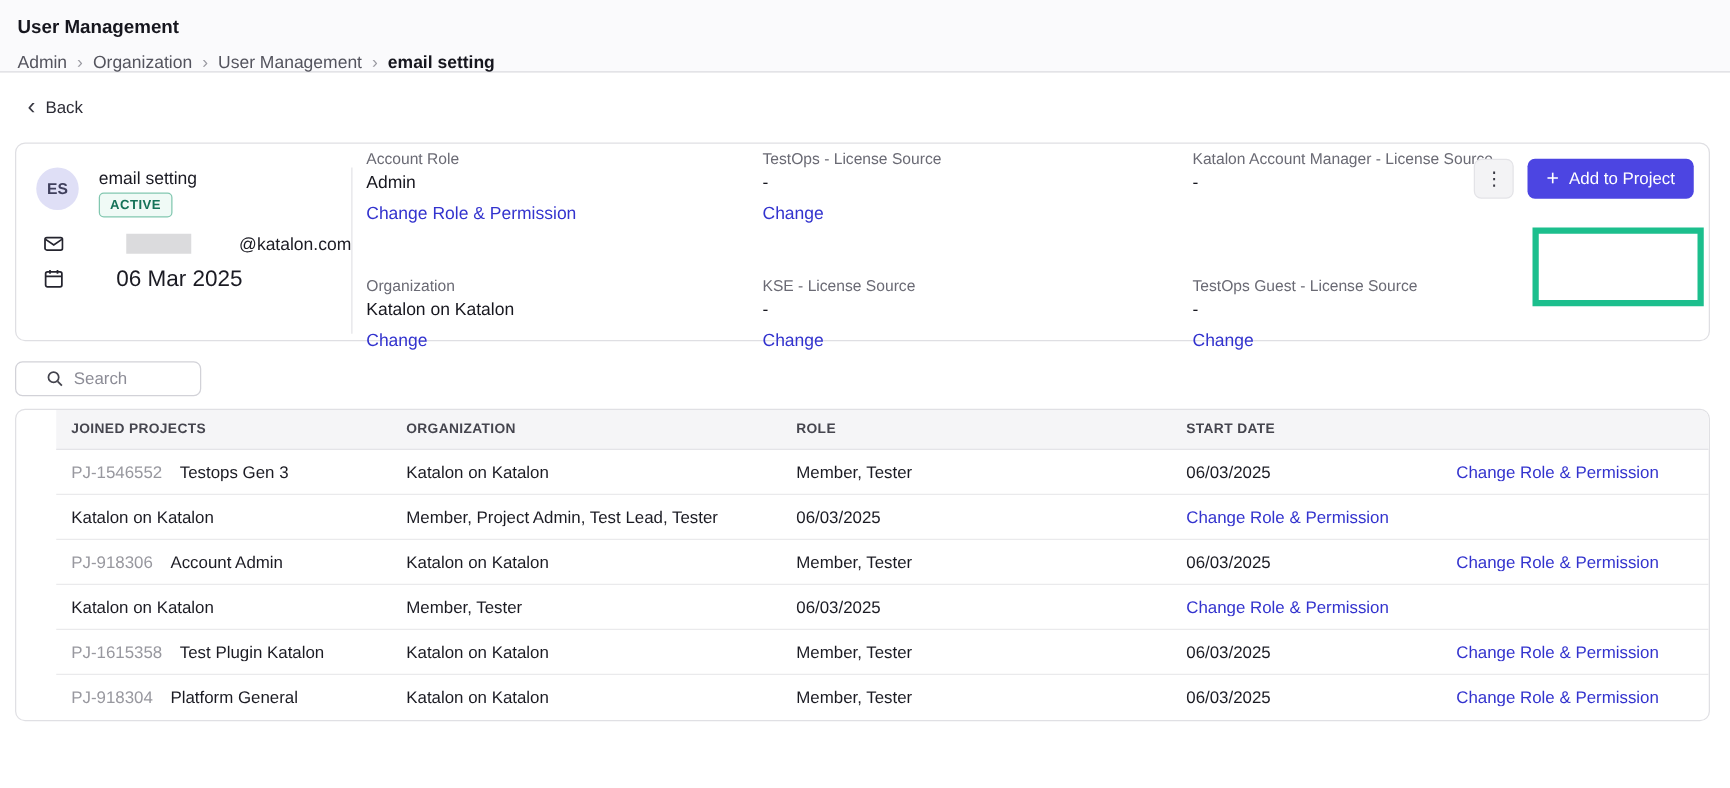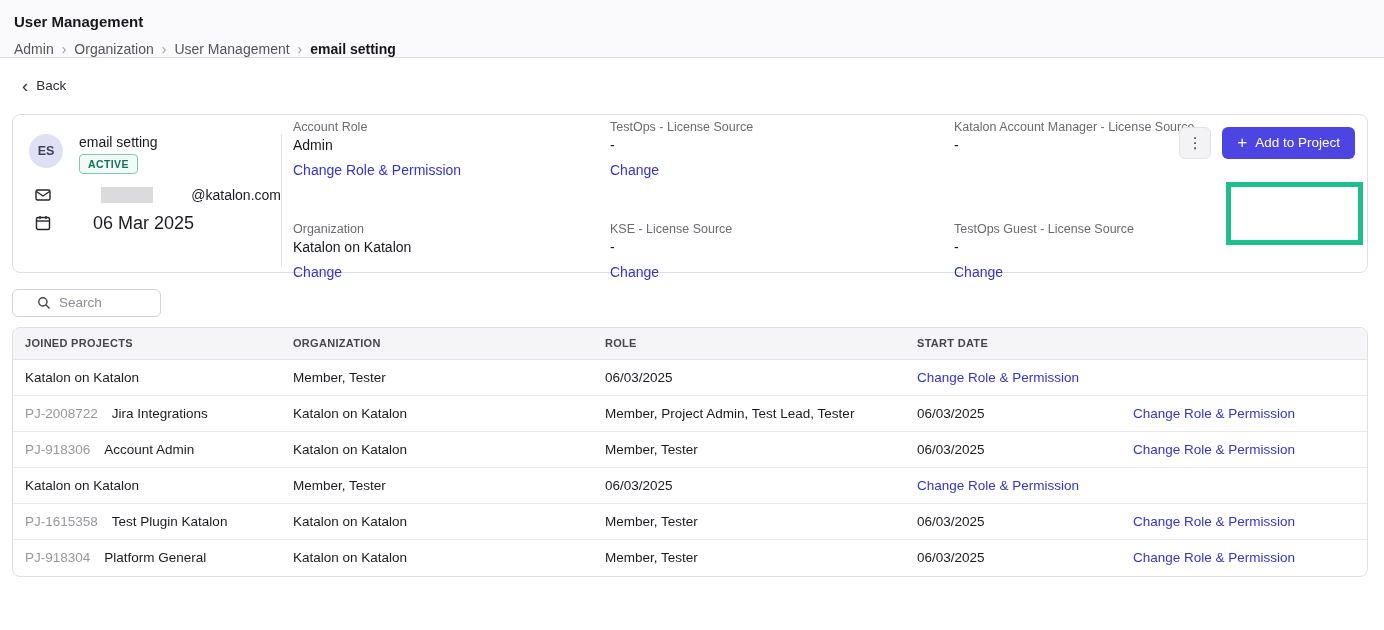--- a/index.html
+++ b/index.html
@@ -58,21 +58,21 @@
 
   
   .search-box { margin-top:16px; width:149px; height:28px; border:1px solid #d2d2d8; border-radius:6px;
     display:flex; align-items:center; padding:0 24px; background:#fff; }
   .search-icon { width:14px; height:14px; color:#43434d; flex:0 0 14px; }
   .search-input { border:none; outline:none; margin-left:8px; width:100%; font-size:13.5px;
     font-family:inherit; color:#1b1b23; background:transparent; }
   .search-input::placeholder { color:#8c8c96; }
 
   
-  .table { margin-top:10px; border:1px solid #e0e0e4; border-radius:8px; overflow:hidden; background:#fff; }
+  .table { margin-top:10px; border:1px solid #e0e0e4; border-radius:8px; overflow:hidden; background:#fff;padding-left:32px; }
   .t-head, .t-row { display:grid; grid-template-columns:268px 312px 312px 216px 1fr; align-items:center; }
   .t-head { height:32px; background:#f5f5f7; border-bottom:1px solid #e4e4e8; }
   .th { font-size:11px; font-weight:700; letter-spacing:.3px; color:#45454e; padding-left:12px; text-transform:uppercase; }
   .t-row { height:36px; border-bottom:1px solid #eaeaec; }
   .t-row:last-child { border-bottom:none; }
   .td { font-size:13.5px; color:#1b1b23; padding-left:12px; white-space:nowrap; overflow:hidden; }
   .pj-id { color:#98989f; margin-right:14px; }
   .row-action { font-size:13.5px; font-weight:500; color:#3333ce; cursor:pointer; }
 </style>
 </head>
@@ -189,27 +189,27 @@
   <div class="table">
     <div class="t-head">
       <div class="th">JOINED PROJECTS</div>
       <div class="th">ORGANIZATION</div>
       <div class="th">ROLE</div>
       <div class="th">START DATE</div>
       <div class="th"></div>
     </div>
 
     <div class="t-row">
-      <div class="td">Katalon on Katalon</div>
-      <div class="td">Member, Tester</div>
-      <div class="td">06/03/2025</div>
-      <div class="td row-action">Change Role &amp; Permission</div>
-    </div>
-    <div class="t-row">
-      <div class="td"><span class="pj-id">PJ-2008722</span><span>Jira Integrations</span></div>
+      <div class="td"><span class="pj-id">PJ-1546552</span><span>Testops Gen 3</span></div>
+      <div class="td">Katalon on Katalon</div>
+      <div class="td">Member, Tester</div>
+      <div class="td">06/03/2025</div>
+      <div class="td row-action">Change Role &amp; Permission</div>
+    </div>
+    <div class="t-row">
       <div class="td">Katalon on Katalon</div>
       <div class="td">Member, Project Admin, Test Lead, Tester</div>
       <div class="td">06/03/2025</div>
       <div class="td row-action">Change Role &amp; Permission</div>
     </div>
     <div class="t-row">
       <div class="td"><span class="pj-id">PJ-918306</span><span>Account Admin</span></div>
       <div class="td">Katalon on Katalon</div>
       <div class="td">Member, Tester</div>
       <div class="td">06/03/2025</div>

